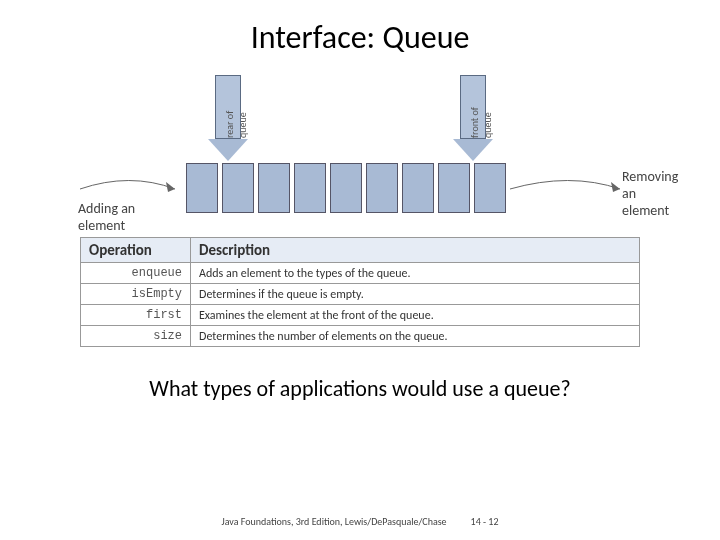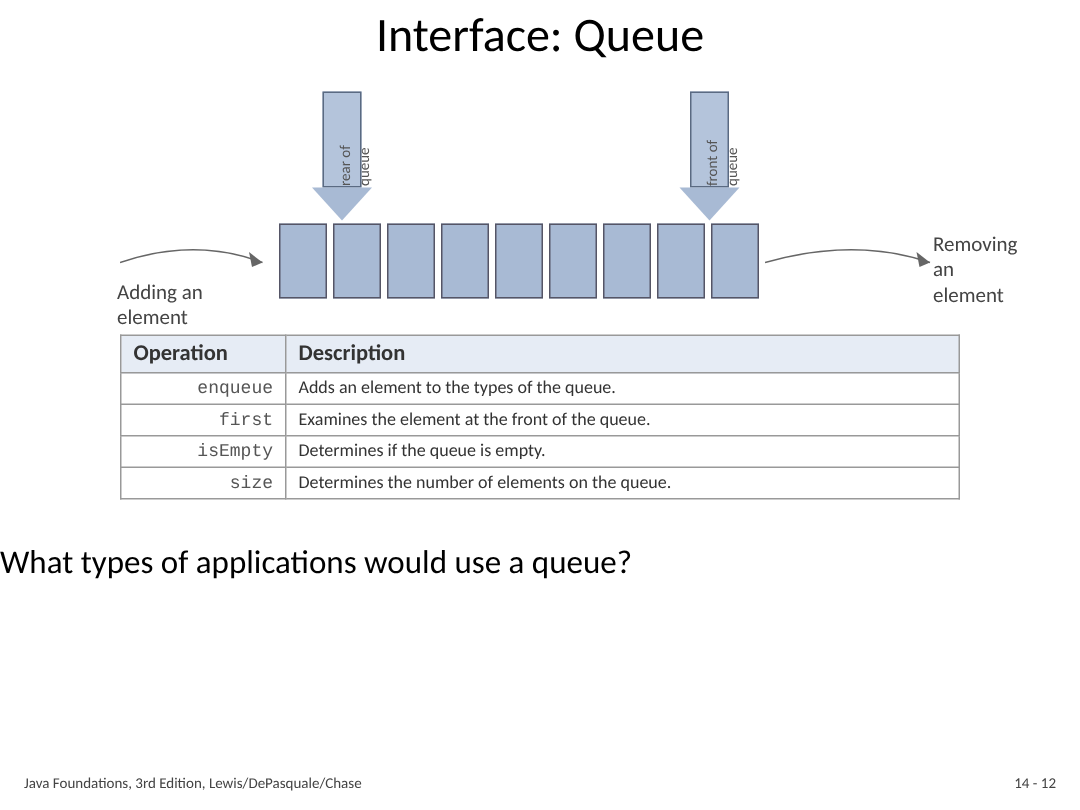--- a/index.html
+++ b/index.html
@@ -8,21 +8,21 @@
     height: 540px;
     background: #fff;
     font-family: Calibri, Arial, sans-serif;
     position: relative;
     overflow: hidden;
   }
   .title {
     text-align: center;
     font-size: 32px;
     font-weight: 400;
-    padding-top: 4px;
+    padding-top: 18px;
     padding-bottom: 8px;
     color: #000;
   }
   .diagram {
     position: relative;
     height: 160px;
     margin: 0 auto;
     width: 640px;
   }
   .arrow-block {
@@ -106,34 +106,34 @@
     font-weight: bold;
     font-size: 15px;
   }
   td.op {
     font-family: "Courier New", monospace;
     color: #555;
     width: 110px;
     text-align: right;
   }
   .question {
-    text-align: left;
+    text-align: center;
     font-size: 22px;
     margin-top: 28px;
     color: #000;
   }
   .footer {
     position: absolute;
     bottom: 12px;
     left: 16px;
     right: 16px;
     font-size: 10px;
     color: #444;
     display: flex;
-    justify-content: space-between;
+    justify-content: center;
     gap: 24px;
   }
 </style>
 </head>
 <body>
 
 <div class="title">Interface: Queue</div>
 
 <div class="diagram">
   <div class="arrow-block rear">
@@ -178,26 +178,26 @@
         <th>Operation</th>
         <th>Description</th>
       </tr>
     </thead>
     <tbody>
       <tr>
           <td class="op">enqueue</td>
           <td>Adds an element to the types of the queue.</td>
         </tr>
       <tr>
+          <td class="op">isEmpty</td>
+          <td>Determines if the queue is empty.</td>
+        </tr>
+      <tr>
           <td class="op">first</td>
           <td>Examines the element at the front of the queue.</td>
-        </tr>
-      <tr>
-          <td class="op">isEmpty</td>
-          <td>Determines if the queue is empty.</td>
         </tr>
       <tr>
           <td class="op">size</td>
           <td>Determines the number of elements on the queue.</td>
         </tr>
     </tbody>
   </table>
 </div>
 
 <div class="question">What types of applications would use a queue?</div>

